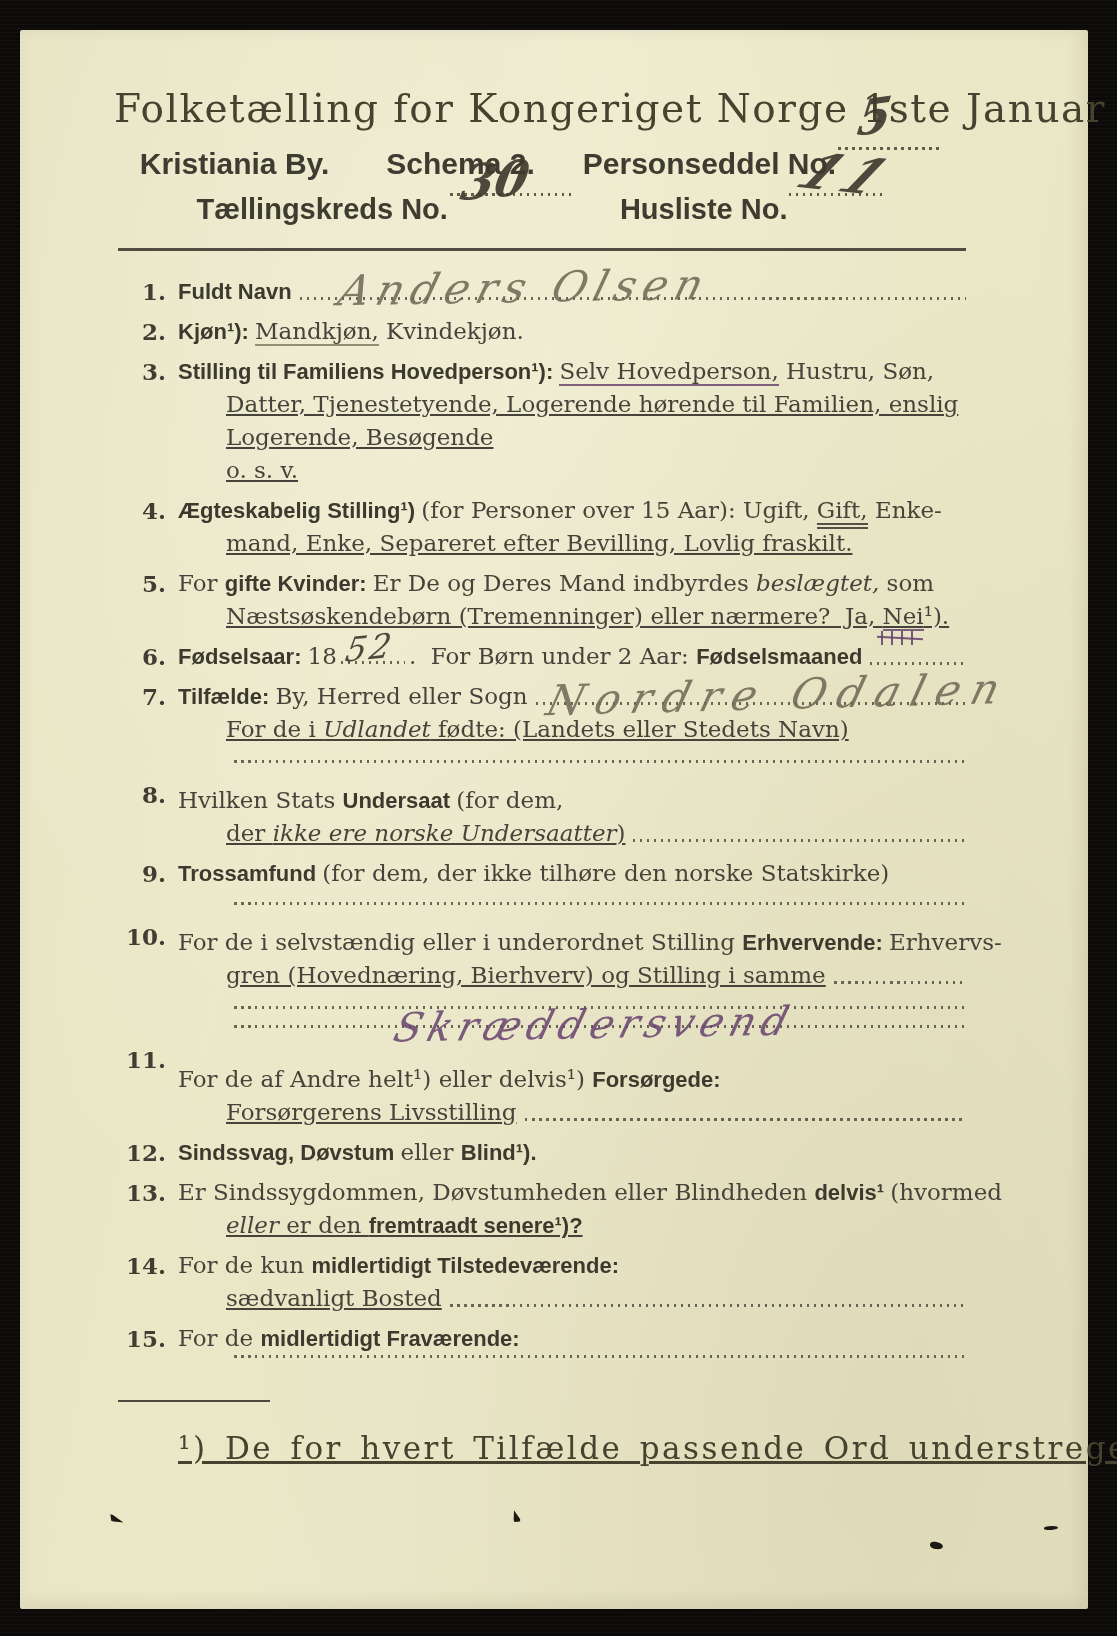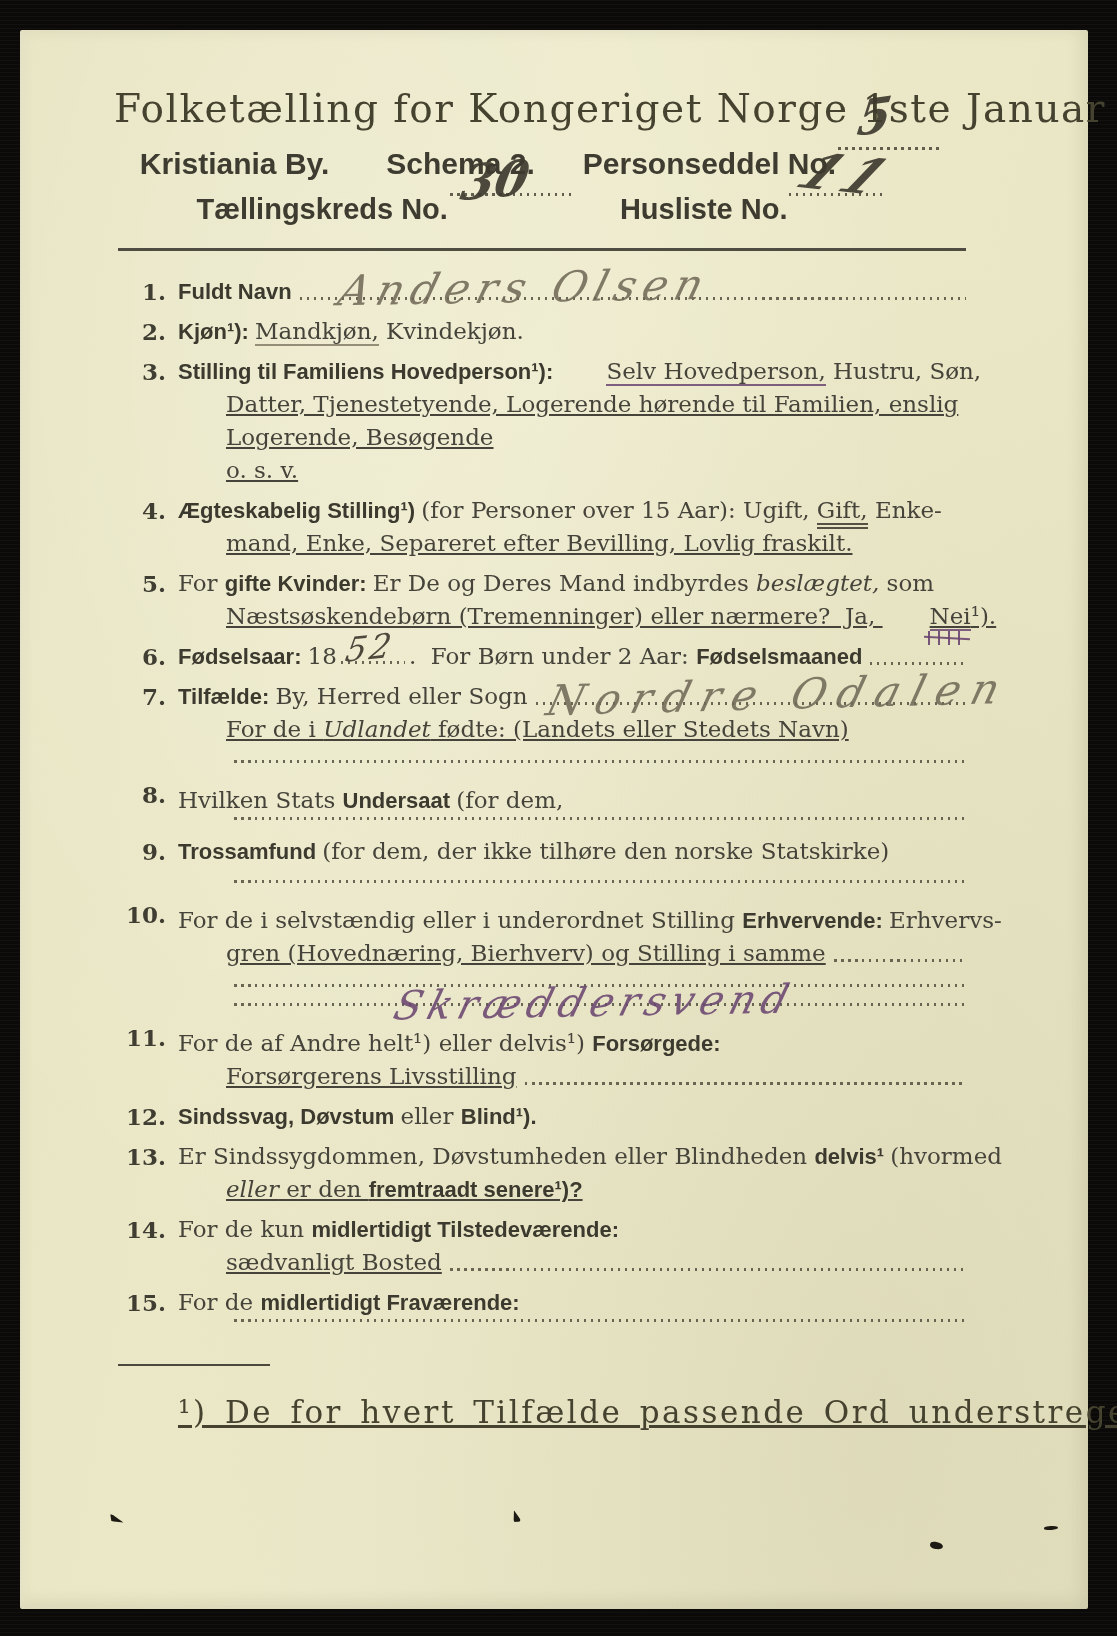--- a/index.html
+++ b/index.html
@@ -60,21 +60,21 @@
     width:52px;text-align:right;padding-right:12px;flex:none;
     font-weight:bold;font-size:23px;color:#403e32;line-height:33px;
   }
   .item-body{flex:1;min-width:0;}
   .item-line{display:flex;align-items:flex-end;line-height:33px;font-size:23px;color:#46443a;}
   .item-line.ind{padding-left:48px;text-decoration:underline;}
   .lt{white-space:pre;}
   .b{font-family:"Liberation Sans", sans-serif;font-weight:bold;font-size:22px;color:#3c3a2e;}
   .i{font-style:italic;}
   .u-gray{border-bottom:2px solid rgba(125,117,97,.8);}
-  .u-purple{position:relative;border-bottom:2.5px solid rgba(106,70,112,.85);margin-left:47px;}
+  .u-purple{position:relative;border-bottom:2.5px solid rgba(106,70,112,.85);}
   .u-double{border-bottom:6px double rgba(68,64,53,.9);}
   .tally{
     position:absolute;left:-2px;top:100%;margin-top:2px;width:36px;height:14px;
     background:repeating-linear-gradient(90deg, rgba(106,70,112,.9) 0 2px, rgba(0,0,0,0) 2px 10px);
   }
   .tally::after{
     content:"";position:absolute;left:-4px;top:6px;width:46px;height:2px;
     background:rgba(106,70,112,.9);transform:rotate(3deg);
   }
   .leader{
@@ -212,20 +212,21 @@
           </div>
         </div>
       </div>
       <div class="form-item">
         <div class="item-no">8.</div>
         <div class="item-body">
           <div class="item-line" style="margin-top: 6px;">
             <span class="lt"><span>Hvilken Stats </span><span class="b">Undersaat </span><span>(for dem,</span></span>
           </div>
           <div class="item-line ind">
+            <span class="lt"><span>der </span><span class="i">ikke ere norske Undersaatter</span><span>)</span></span>
             <span class="leader"></span>
           </div>
         </div>
       </div>
       <div class="form-item">
         <div class="item-no">9.</div>
         <div class="item-body">
           <div class="item-line">
             <span class="lt"><span class="b">Trossamfund </span><span>(for dem, der ikke tilhøre den norske Statskirke)</span></span>
           </div>
@@ -250,21 +251,21 @@
           <div class="item-line ind" style="margin-top: 8px;">
             <span class="leader">
               <span class="hw ink-purple hw-mid">Skræddersvend</span>
             </span>
           </div>
         </div>
       </div>
       <div class="form-item">
         <div class="item-no">11.</div>
         <div class="item-body">
-          <div class="item-line" style="margin-top: 6px;">
+          <div class="item-line" style="margin-top: 20px;">
             <span class="lt"><span>For de af Andre helt¹) eller delvis¹) </span><span class="b">Forsørgede:</span></span>
           </div>
           <div class="item-line ind">
             <span class="lt"><span>Forsørgerens Livsstilling</span></span>
             <span class="leader"></span>
           </div>
         </div>
       </div>
       <div class="form-item">
         <div class="item-no">12.</div>

